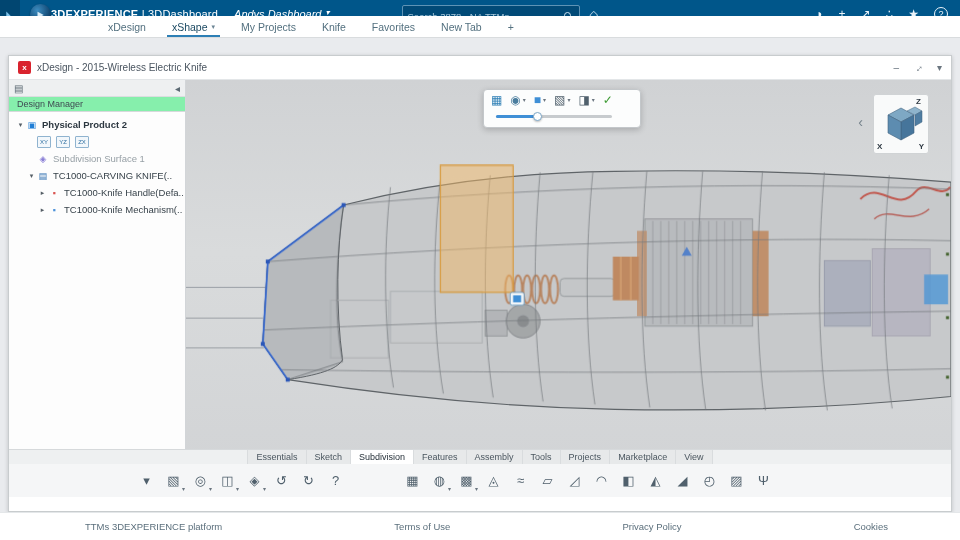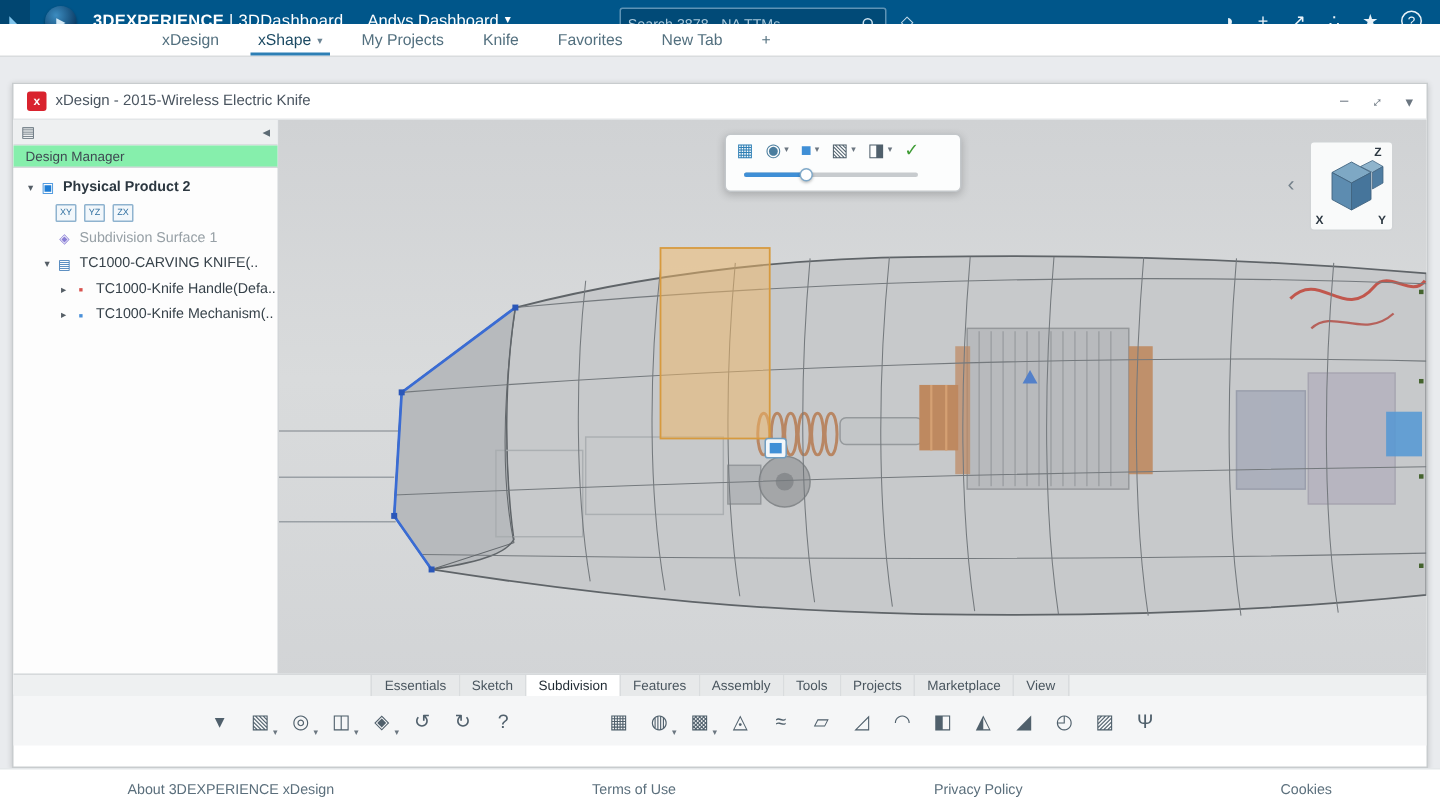--- a/index.html
+++ b/index.html
@@ -9,23 +9,23 @@
 
   
   .topbar { position:absolute; top:0; left:0; width:100%; height:28px; background:#00568a;
             display:flex; align-items:center; color:#fff; }
   .ds-logo { width:20px; height:28px; background:#014671; display:flex; align-items:center;
              justify-content:center; color:#7fc4ec; font-size:10px; }
   .compass { width:21px; height:21px; border-radius:50%; margin-left:10px;
              background:radial-gradient(circle at 35% 30%, #3c8cc0, #0a3a63 75%);
              display:flex; align-items:center; justify-content:center; color:#d7ecf8; font-size:8px;
              box-shadow:0 1px 2px rgba(0,0,0,.4); }
-  .brand { margin-left:11px; font-size:11px; letter-spacing:.2px; white-space:nowrap; }
+  .brand { margin-left:0; font-size:11px; letter-spacing:.2px; white-space:nowrap; }
   .brand b { font-weight:bold; }
-  .dash-name { margin-left:16px; font-size:11px; display:flex; gap:4px; white-space:nowrap; }
+  .dash-name { margin-left:16px; font-size:11px; display:flex; gap:4px; white-space:nowrap;font-style:italic; }
   .dash-name .chev { font-size:8px; }
   .search-wrap { margin-left:72px; width:178px; height:18px; background:#014a77;
                  border:1px solid #5e93b5; border-radius:2px; display:flex; align-items:flex-end; padding:0 5px; }
   .search-wrap input { flex:1; background:transparent; border:none; outline:none; color:#d9eaf4;
                        font-size:9.5px; font-family:"Liberation Sans", sans-serif; }
   .search-wrap input::placeholder { color:#a9c9dc; }
   .sicon { position:relative; width:10px; height:10px; flex:0 0 auto; }
   .sicon::before { content:""; position:absolute; left:0; top:0; width:5px; height:5px;
                    border:1.5px solid #cfe3f0; border-radius:50%; }
   .sicon::after { content:""; position:absolute; left:6px; top:7px; width:4px; height:1.5px;
@@ -441,19 +441,19 @@
             <span class="tglyph">▨</span>
           </div>
           <div class="tool">
             <span class="tglyph">Ψ</span>
           </div>
         </div>
     </div>
   </section>
 
   <footer class="footer">
-      <a class="flink">About 3DEXPERIENCE xDesign</a>
+      <a class="flink">TTMs 3DEXPERIENCE platform</a>
       <a class="flink">Terms of Use</a>
       <a class="flink">Privacy Policy</a>
       <a class="flink">Cookies</a>
     </footer>
 
 </div>
 
 </body></html>

